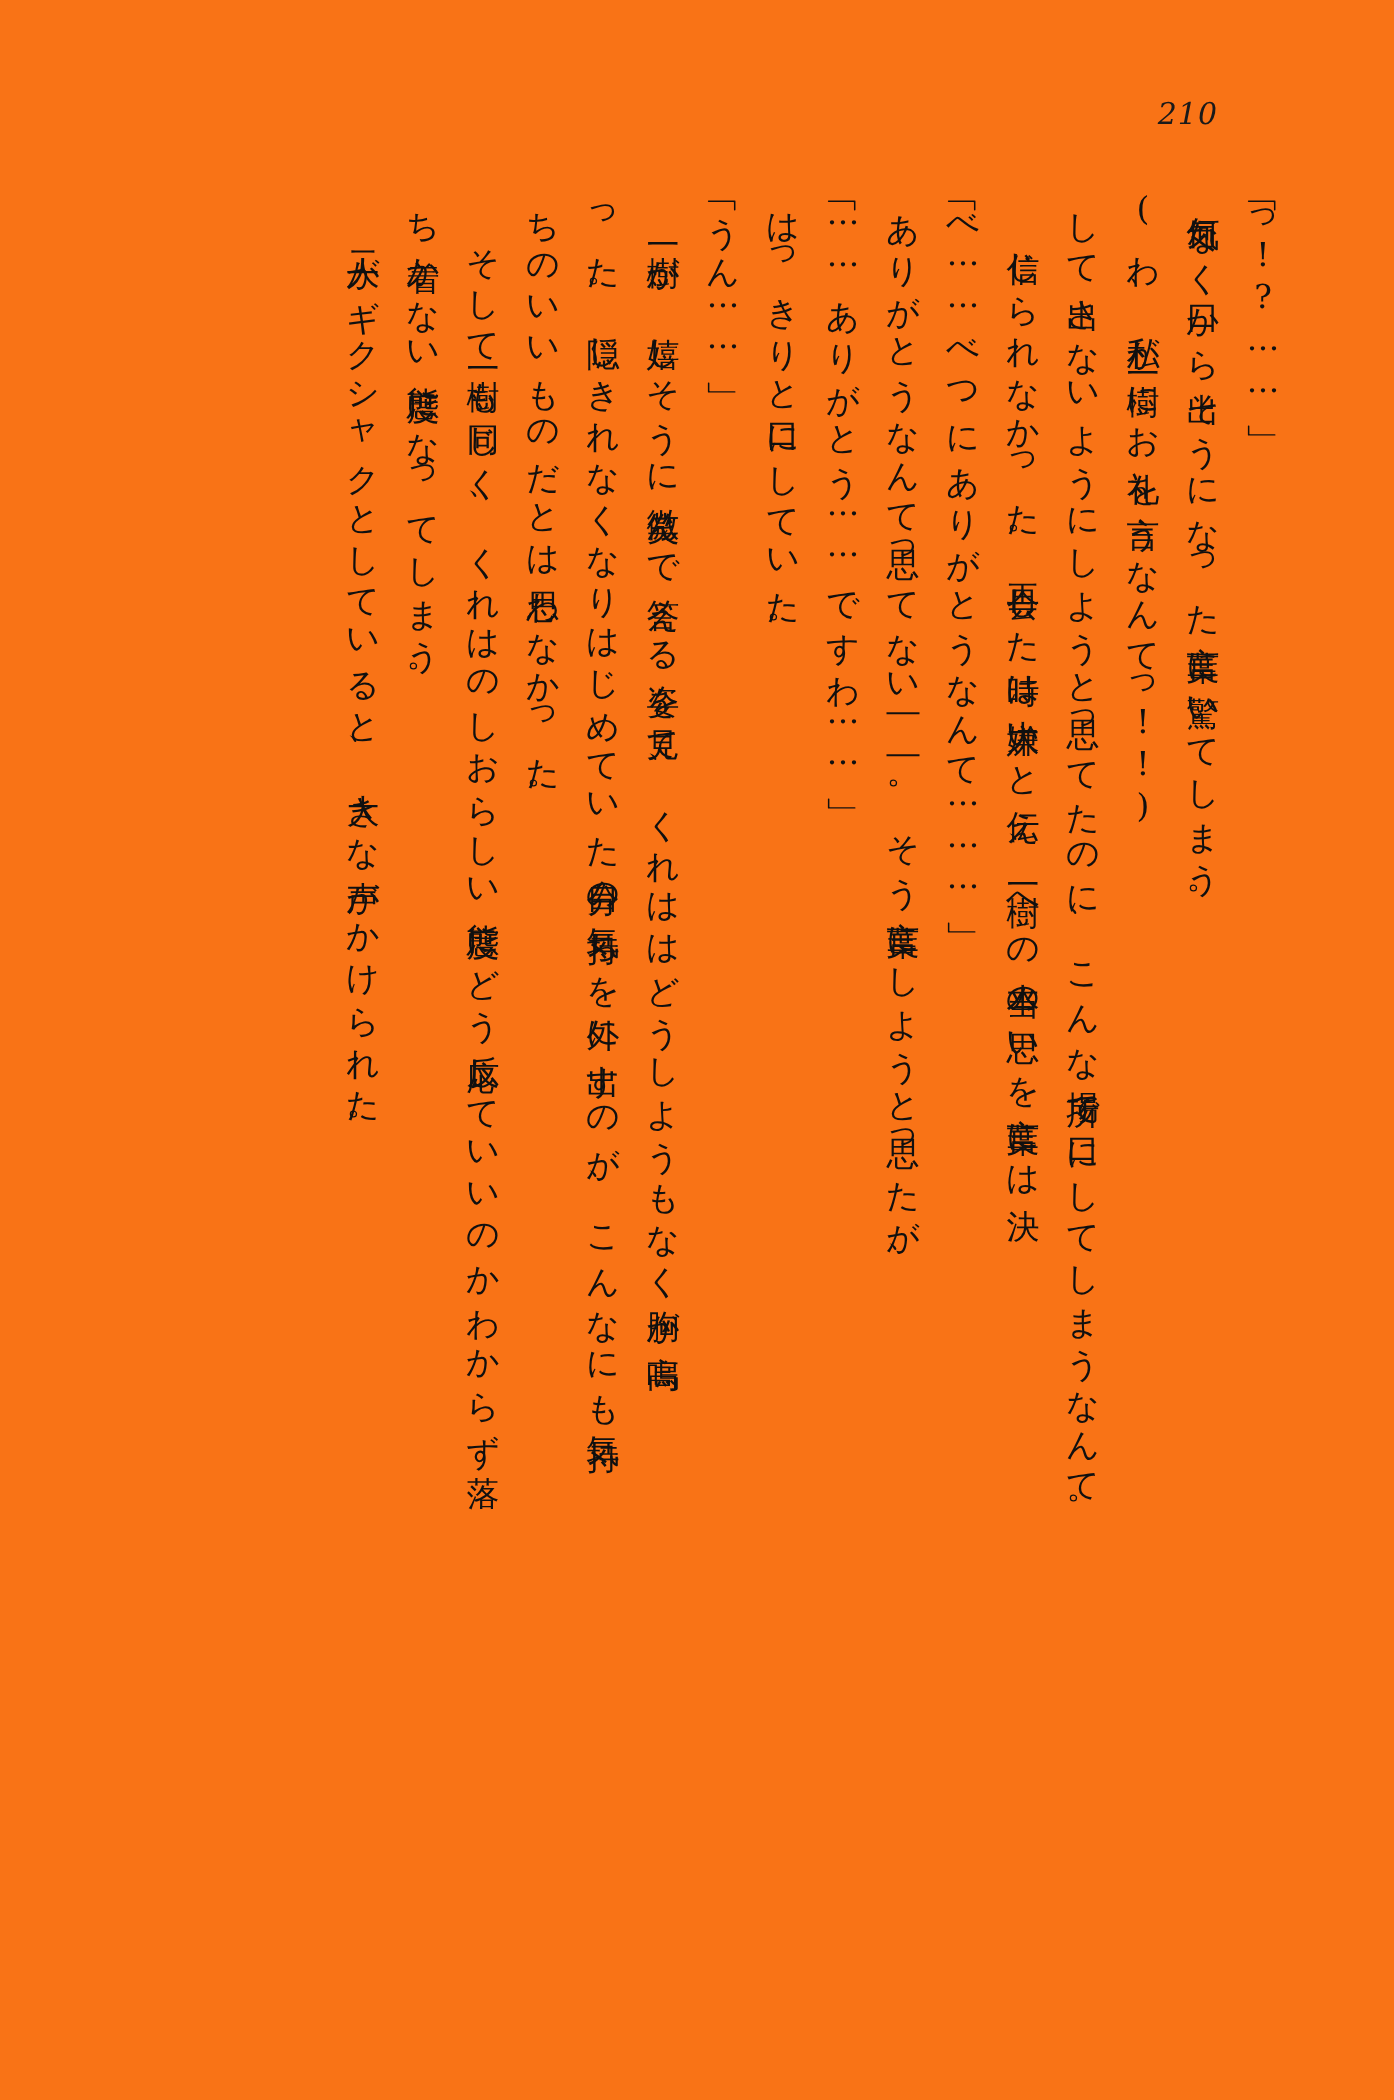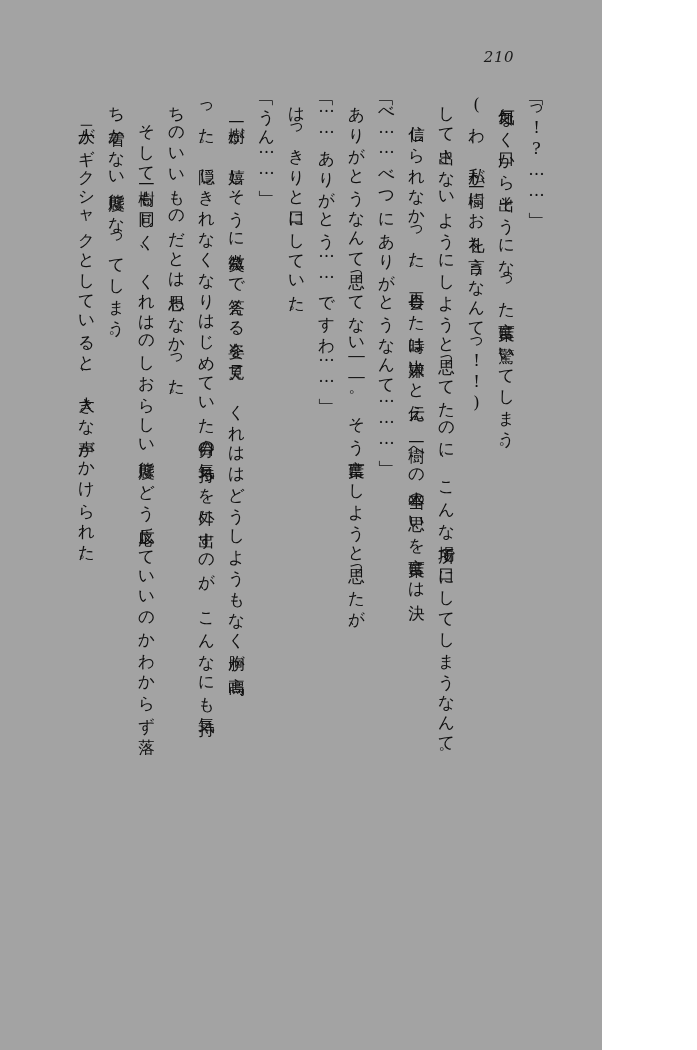--- a/index.html
+++ b/index.html
@@ -5,23 +5,23 @@
   html, body {
     margin: 0;
     padding: 0;
     background: #ffffff;
   }
   body {
     font-family: "DejaVu Serif", "Liberation Serif", serif;
   }
   #page {
     position: relative;
-    width: 602px;
+    width: 697px;
     height: 1050px;
-    background: #a3a3a3;
+    background: #f97316;
     overflow: hidden;
   }
   
   #page-number {
     position: absolute;
     top: 48px;
     right: 88px;
     font-family: "DejaVu Serif", "Liberation Serif", serif;
     font-style: italic;
     font-size: 15px;

